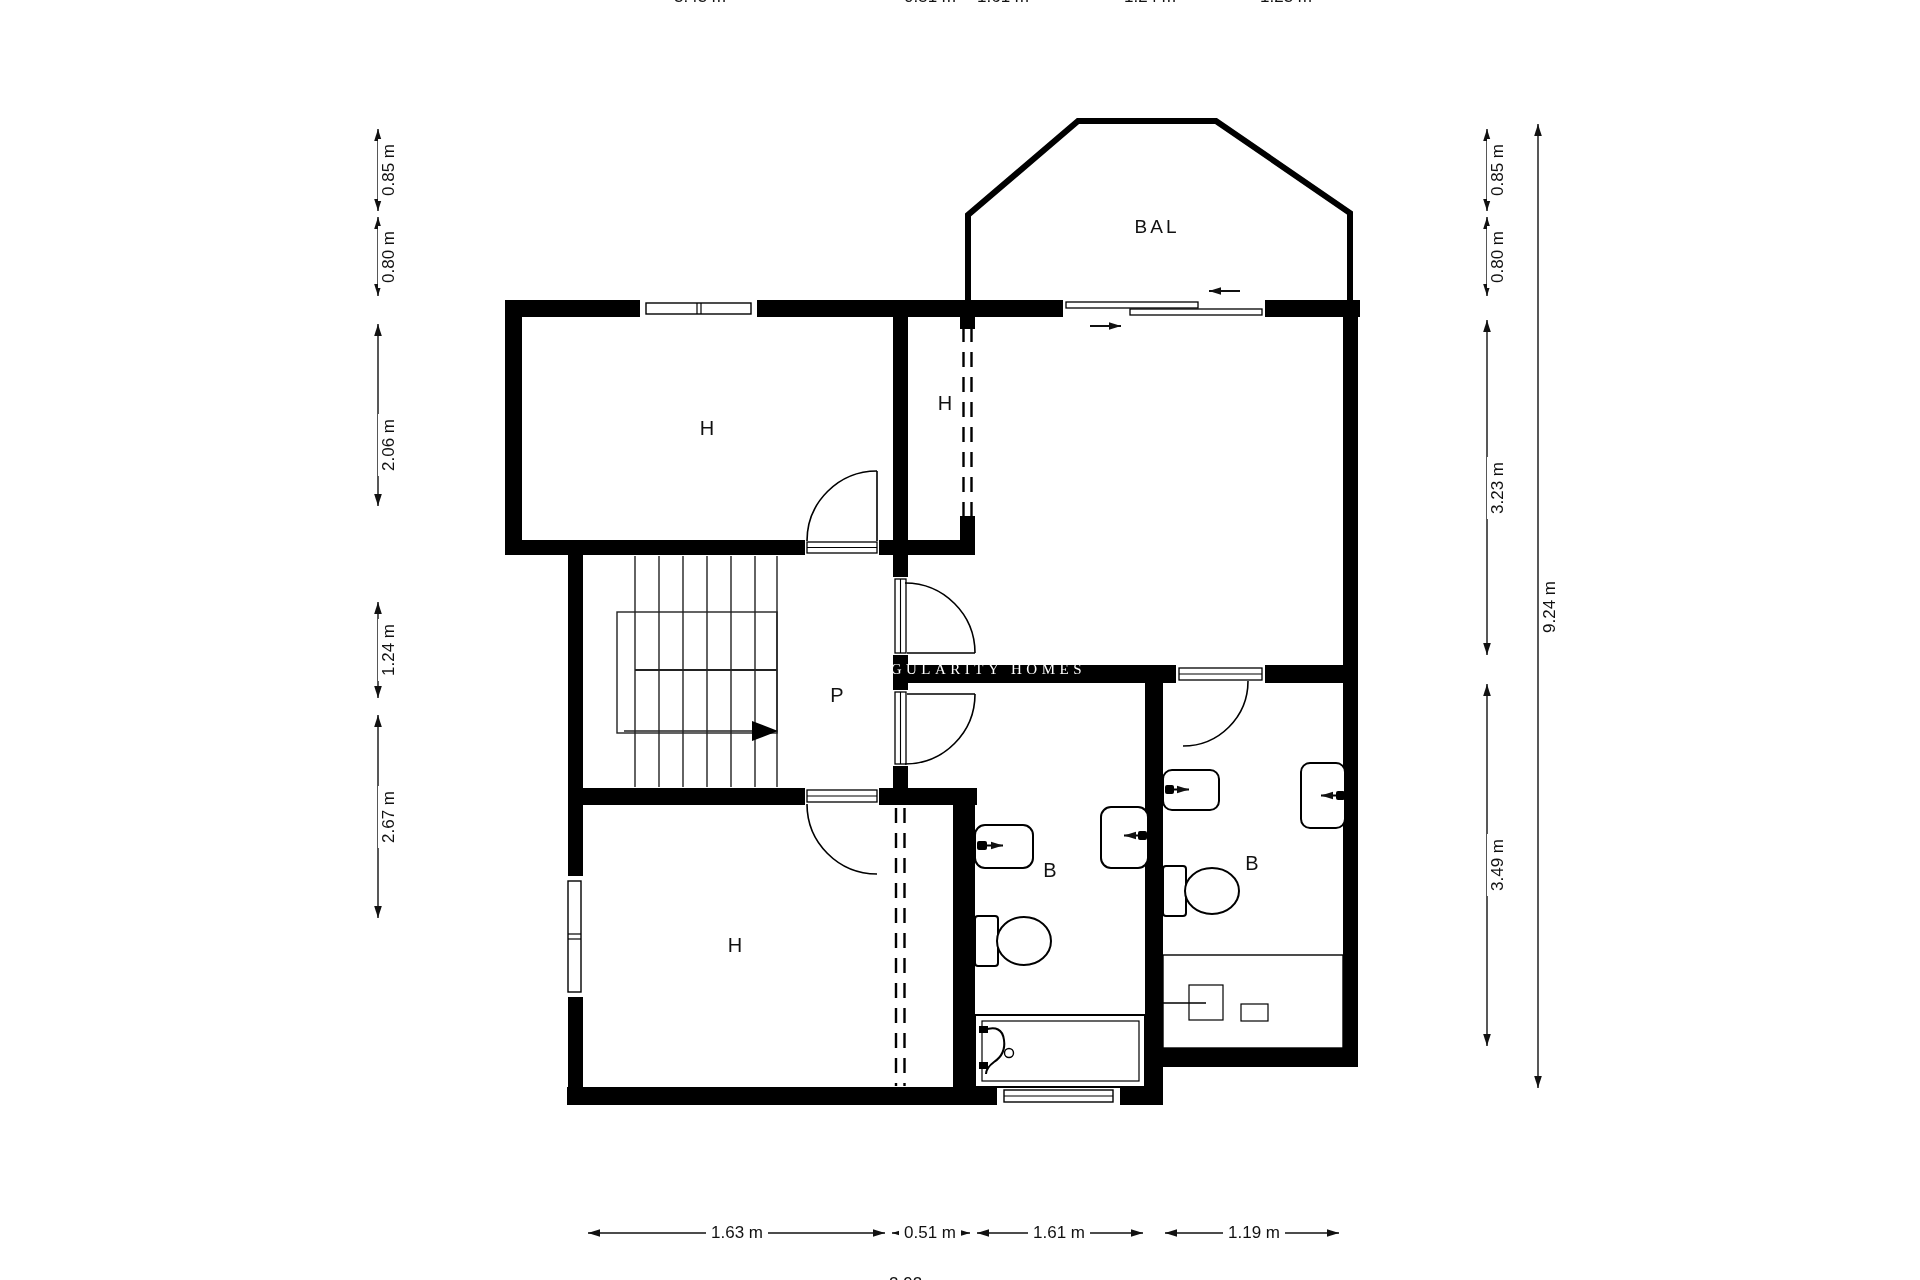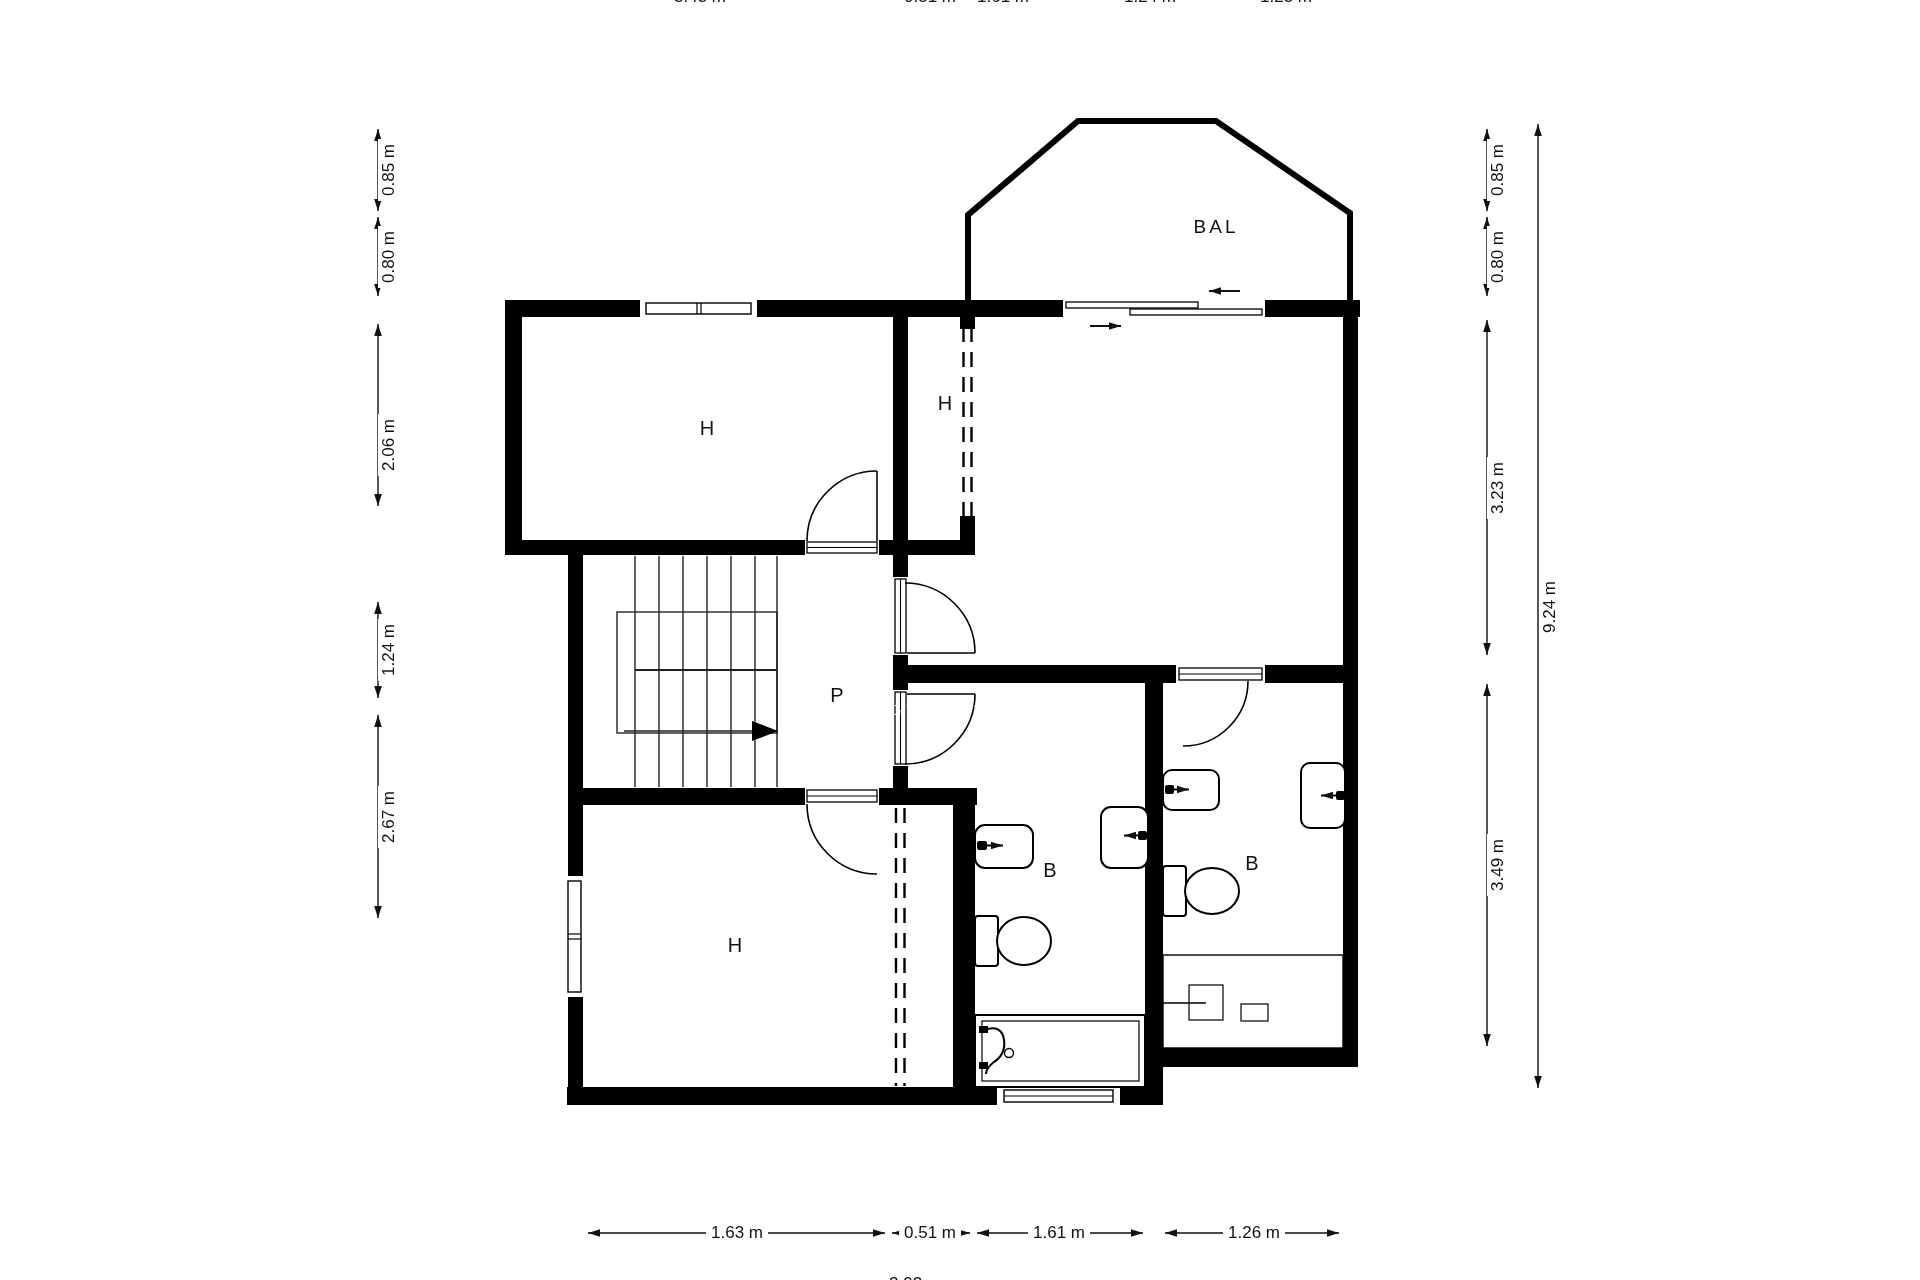--- a/index.html
+++ b/index.html
@@ -191,23 +191,23 @@
 
     <line x1="1538" y1="124" x2="1538" y2="1088" marker-start="url(#ah)" marker-end="url(#ah)"></line>
 
     <line x1="588" y1="1233" x2="885" y2="1233" marker-start="url(#ah)" marker-end="url(#ah)"></line>
     <line x1="892" y1="1233" x2="970" y2="1233" marker-start="url(#ah)" marker-end="url(#ah)"></line>
     <line x1="977" y1="1233" x2="1143" y2="1233" marker-start="url(#ah)" marker-end="url(#ah)"></line>
     <line x1="1165" y1="1233" x2="1339" y2="1233" marker-start="url(#ah)" marker-end="url(#ah)"></line>
   </g>
 </svg>
 
-<div class="wm" style="left:853px;top:661px;margin-top:41px;">SINGULARITY HOMES</div>
-
-<div class="lbl txt bal" style="left:1216px;top:227px;">BAL</div>
+<div class="wm" style="left:853px;top:661px;">SINGULARITY HOMES</div>
+
+<div class="lbl txt bal" style="left:1157px;top:227px;">BAL</div>
 <div class="lbl txt" style="left:707px;top:428px;">H</div>
 <div class="lbl txt" style="left:945px;top:403px;">H</div>
 <div class="lbl txt" style="left:735px;top:945px;">H</div>
 <div class="lbl txt" style="left:837px;top:695px;">P</div>
 <div class="lbl txt" style="left:1050px;top:870px;">B</div>
 <div class="lbl txt" style="left:1252px;top:863px;">B</div>
 
 <div class="dim vert txt" style="left:389px;top:170px;">0.85 m</div>
 <div class="dim vert txt" style="left:389px;top:257px;">0.80 m</div>
 <div class="dim vert txt" style="left:389px;top:445px;">2.06 m</div>
@@ -217,21 +217,21 @@
 <div class="dim vert txt" style="left:1498px;top:170px;">0.85 m</div>
 <div class="dim vert txt" style="left:1498px;top:257px;">0.80 m</div>
 <div class="dim vert txt" style="left:1498px;top:488px;">3.23 m</div>
 <div class="dim vert txt" style="left:1498px;top:865px;">3.49 m</div>
 
 <div class="dim vert txt" style="left:1550px;top:607px;">9.24 m</div>
 
 <div class="dim txt" style="left:737px;top:1233px;">1.63 m</div>
 <div class="dim txt" style="left:930px;top:1233px;">0.51 m</div>
 <div class="dim txt" style="left:1059px;top:1233px;">1.61 m</div>
-<div class="dim txt" style="left:1254px;top:1233px;">1.26 m</div>
+<div class="dim txt" style="left:1254px;top:1233px;">1.19 m</div>
 
 <div class="dim txt" style="left:700px;top:-3px;">3.43 m</div>
 <div class="dim txt" style="left:930px;top:-3px;">0.51 m</div>
 <div class="dim txt" style="left:1003px;top:-3px;">1.61 m</div>
 <div class="dim txt" style="left:1150px;top:-3px;">1.24 m</div>
 <div class="dim txt" style="left:1286px;top:-3px;">1.23 m</div>
 <div class="dim txt" style="left:915px;top:1284px;">2.92 m</div>
 
 </div>
 

